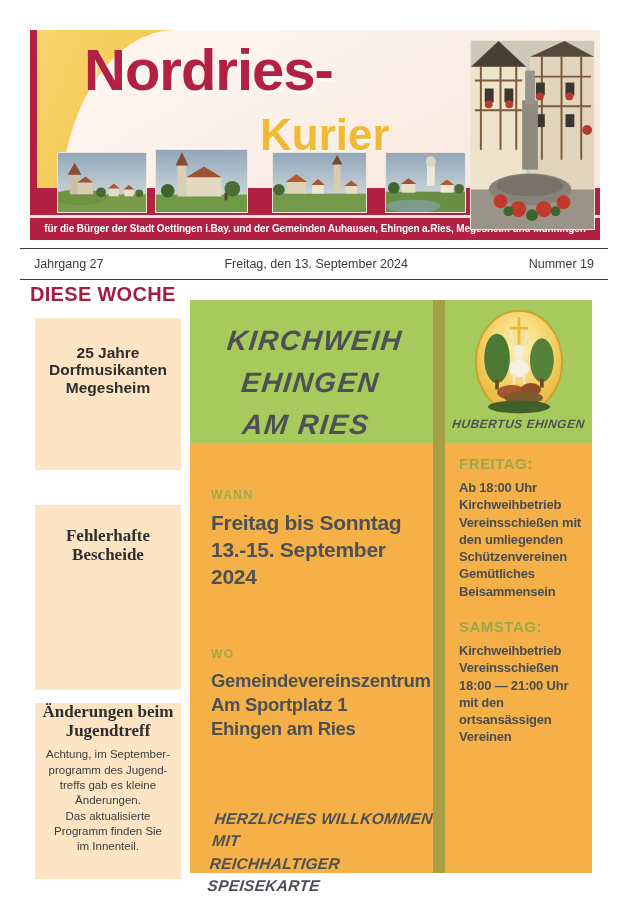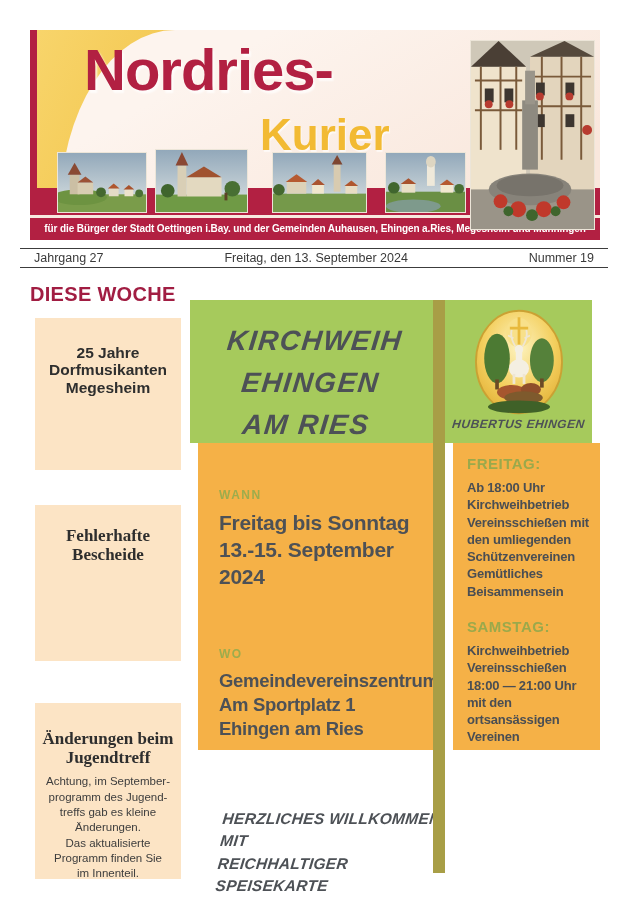--- a/index.html
+++ b/index.html
@@ -24,45 +24,45 @@
   .ph1{left:27px;top:122px;width:90px;height:61px;}
   .ph2{left:125px;top:119px;width:93px;height:64px;}
   .ph3{left:242px;top:122px;width:95px;height:61px;}
   .ph4{left:355px;top:122px;width:81px;height:61px;}
   .ph5{left:440px;top:10px;width:125px;height:190px;z-index:5;}
   .mast-banner{position:absolute;left:0;bottom:0;width:100%;height:25px;background:#b22042;
                border-top:3px solid #f8e9df;box-sizing:border-box;color:#fff;font-size:10px;
                font-weight:700;text-align:center;line-height:21px;letter-spacing:-.1px;white-space:nowrap;}
 
   
-  .dateline{position:absolute;left:20px;top:248px;width:588px;height:20px;
+  .dateline{position:absolute;left:20px;top:248px;width:588px;height:32px;
             border-top:1px solid #3c3c3c;border-bottom:1px solid #3c3c3c;box-sizing:border-box;
             display:flex;justify-content:space-between;align-items:center;padding:0 14px;
             font-size:12.5px;color:#3a3a3a;}
 
   
   .diese{position:absolute;left:30px;top:283px;margin:0;font-size:20px;font-weight:800;
          color:#a11d42;letter-spacing:.3px;}
   .sbox{position:absolute;left:35px;width:146px;background:#fce4c5;box-sizing:border-box;
         text-align:center;color:#2e2e2e;}
   .b1{top:318px;height:152px;padding-top:26px;}
-  .b2{top:505px;height:156px;padding-top:22px;}
-  .b3{top:703px;height:176px;padding-top:27px;}
+  .b2{top:505px;height:185px;padding-top:22px;}
+  .b3{top:703px;height:176px;}
   .t-sans{font-size:15.5px;line-height:1.12;font-weight:700;padding:0 4px;}
   .t-serif{font-family:"Liberation Serif",serif;font-size:17px;line-height:1.1;font-weight:700;padding:0 2px;}
   .b1 .body{margin-top:6px;font-size:12px;line-height:1.3;font-weight:700;}
   .b2 .body,.b3 .body{margin-top:7px;font-size:11.5px;line-height:1.33;color:#3d3d3d;}
 
   
   .poster{position:absolute;left:190px;top:300px;width:402px;height:573px;}
   .p-left{position:absolute;left:0;top:0;width:243px;height:100%;}
   .p-div{position:absolute;left:243px;top:0;width:12px;height:100%;background:#a89e46;}
   .p-right{position:absolute;left:255px;top:0;width:147px;height:100%;}
   .p-green{position:absolute;left:0;top:0;width:100%;height:143px;background:#a6ca5c;}
-  .p-orange{position:absolute;left:8px;top:143px;width:100%;height:307px;background:#f5b147;box-sizing:border-box;}
+  .p-orange{position:absolute;left:0;top:143px;width:100%;height:430px;background:#f5b147;box-sizing:border-box;}
   .hand{font-style:italic;transform:skewX(-6deg);font-weight:600;color:#4d5156;}
   .headline{padding-top:20px;text-align:center;font-size:28px;line-height:1.5;letter-spacing:1.5px;}
   .p-left-orange{padding:45px 0 0 21px;}
   .lab{font-size:12px;font-weight:800;color:#9dac4c;letter-spacing:1.5px;}
   .big{margin-top:8px;font-size:21px;font-weight:800;line-height:1.28;letter-spacing:-.3px;color:#4d5156;}
   .where{font-size:18.5px;line-height:1.32;}
   .lab.wo{margin-top:56px;}
   .welcome{margin-top:66px;font-size:15.5px;line-height:1.45;letter-spacing:.3px;}
   .p-right-green{text-align:center;}
   .logo{margin:8px auto 0;width:92px;height:108px;}

